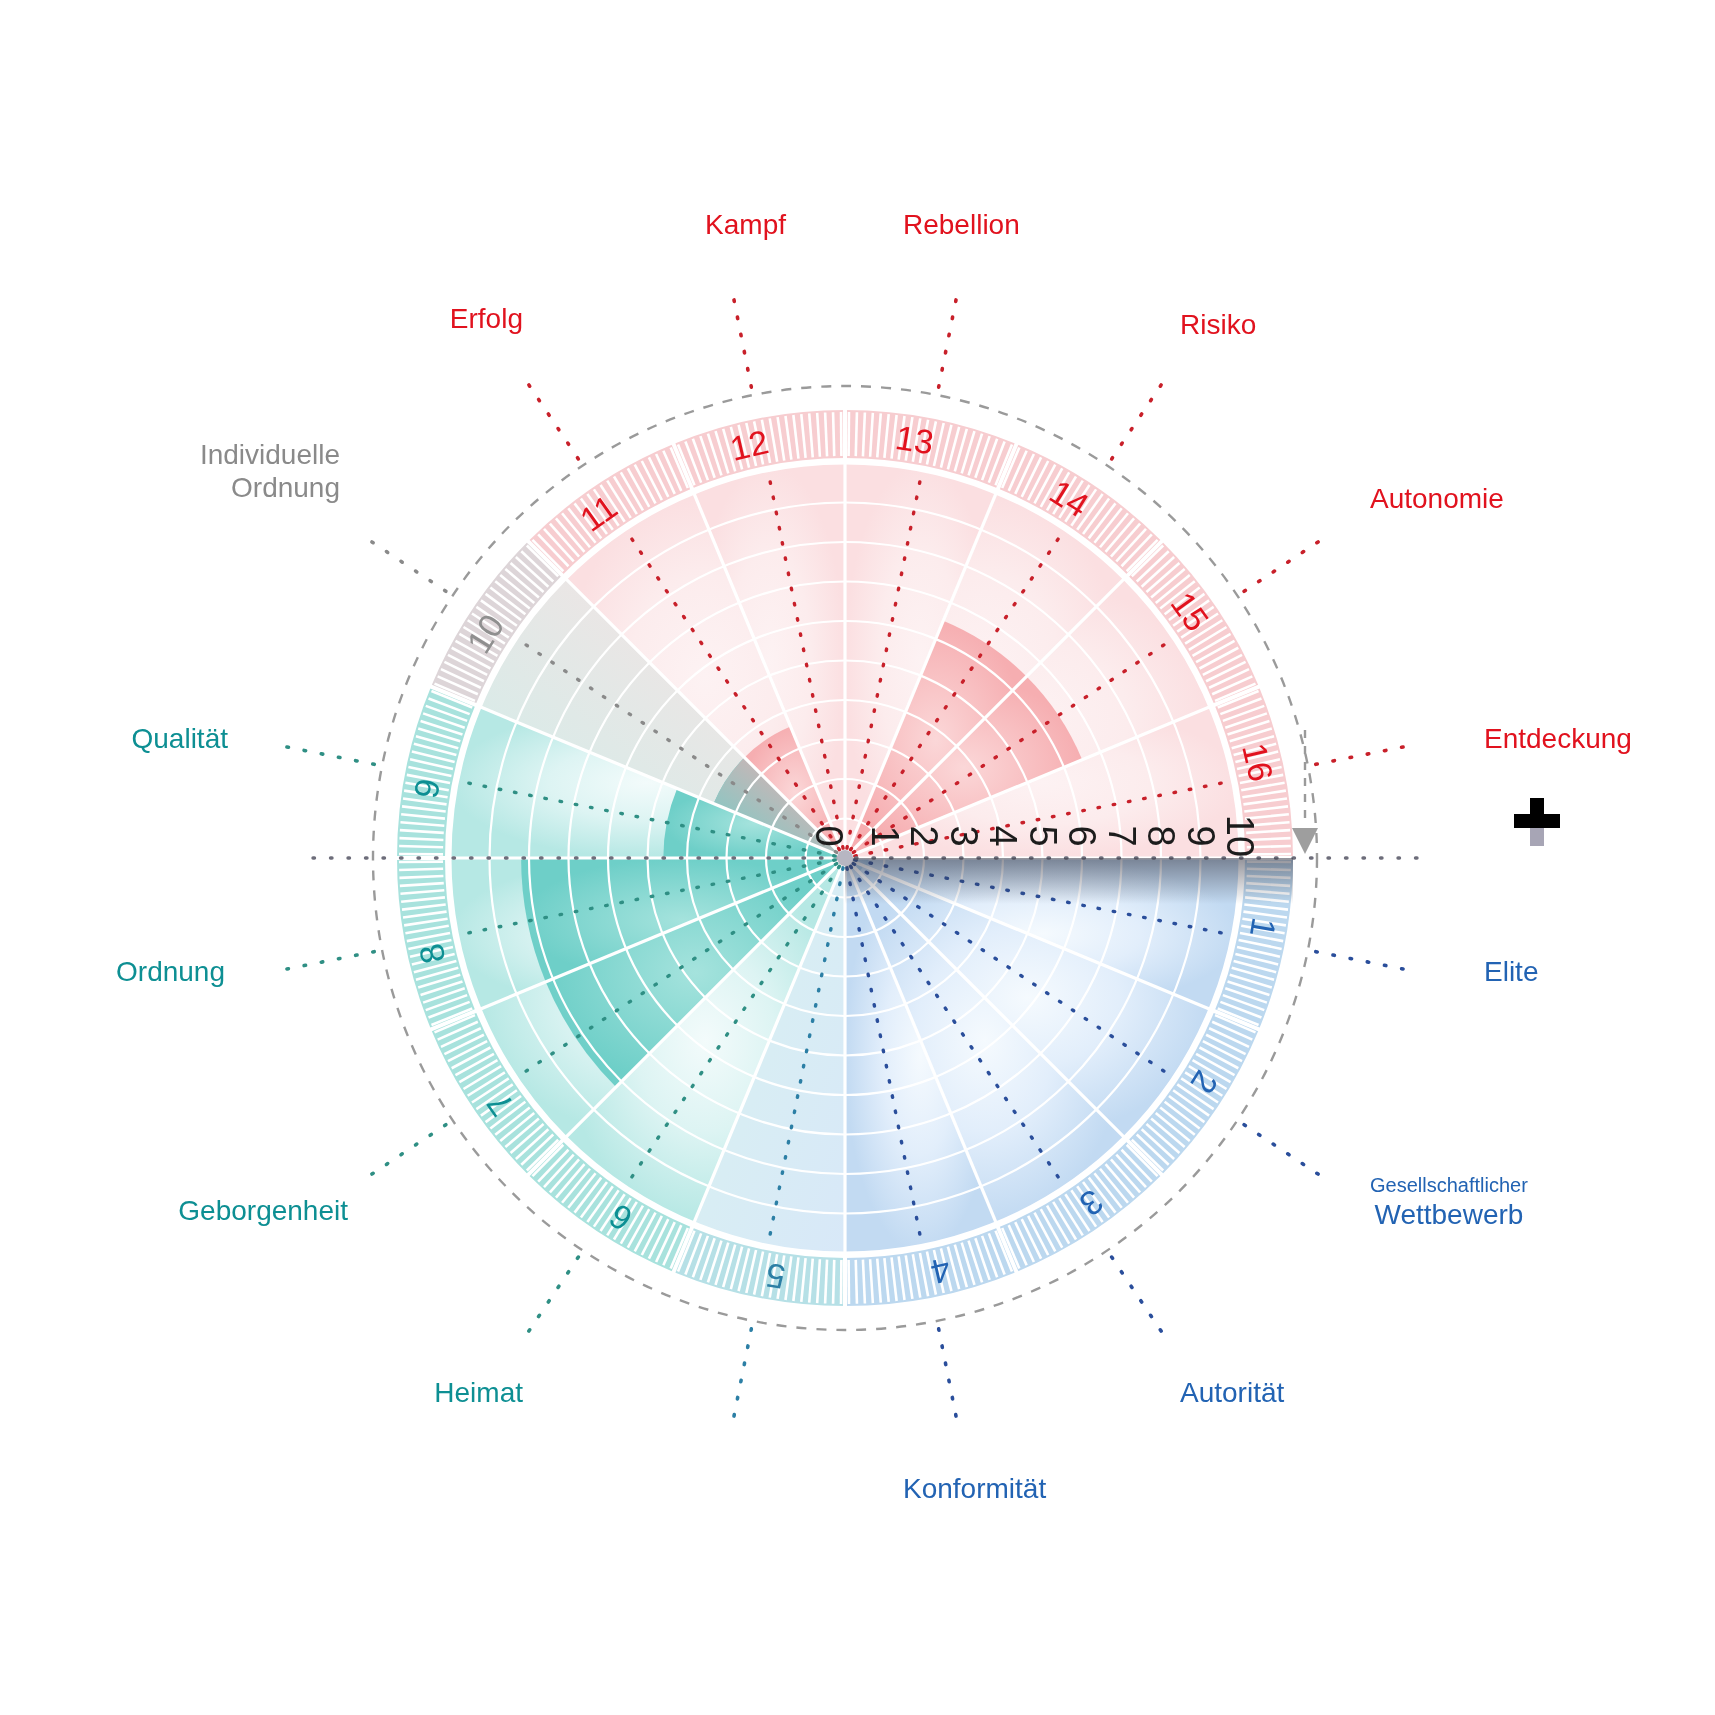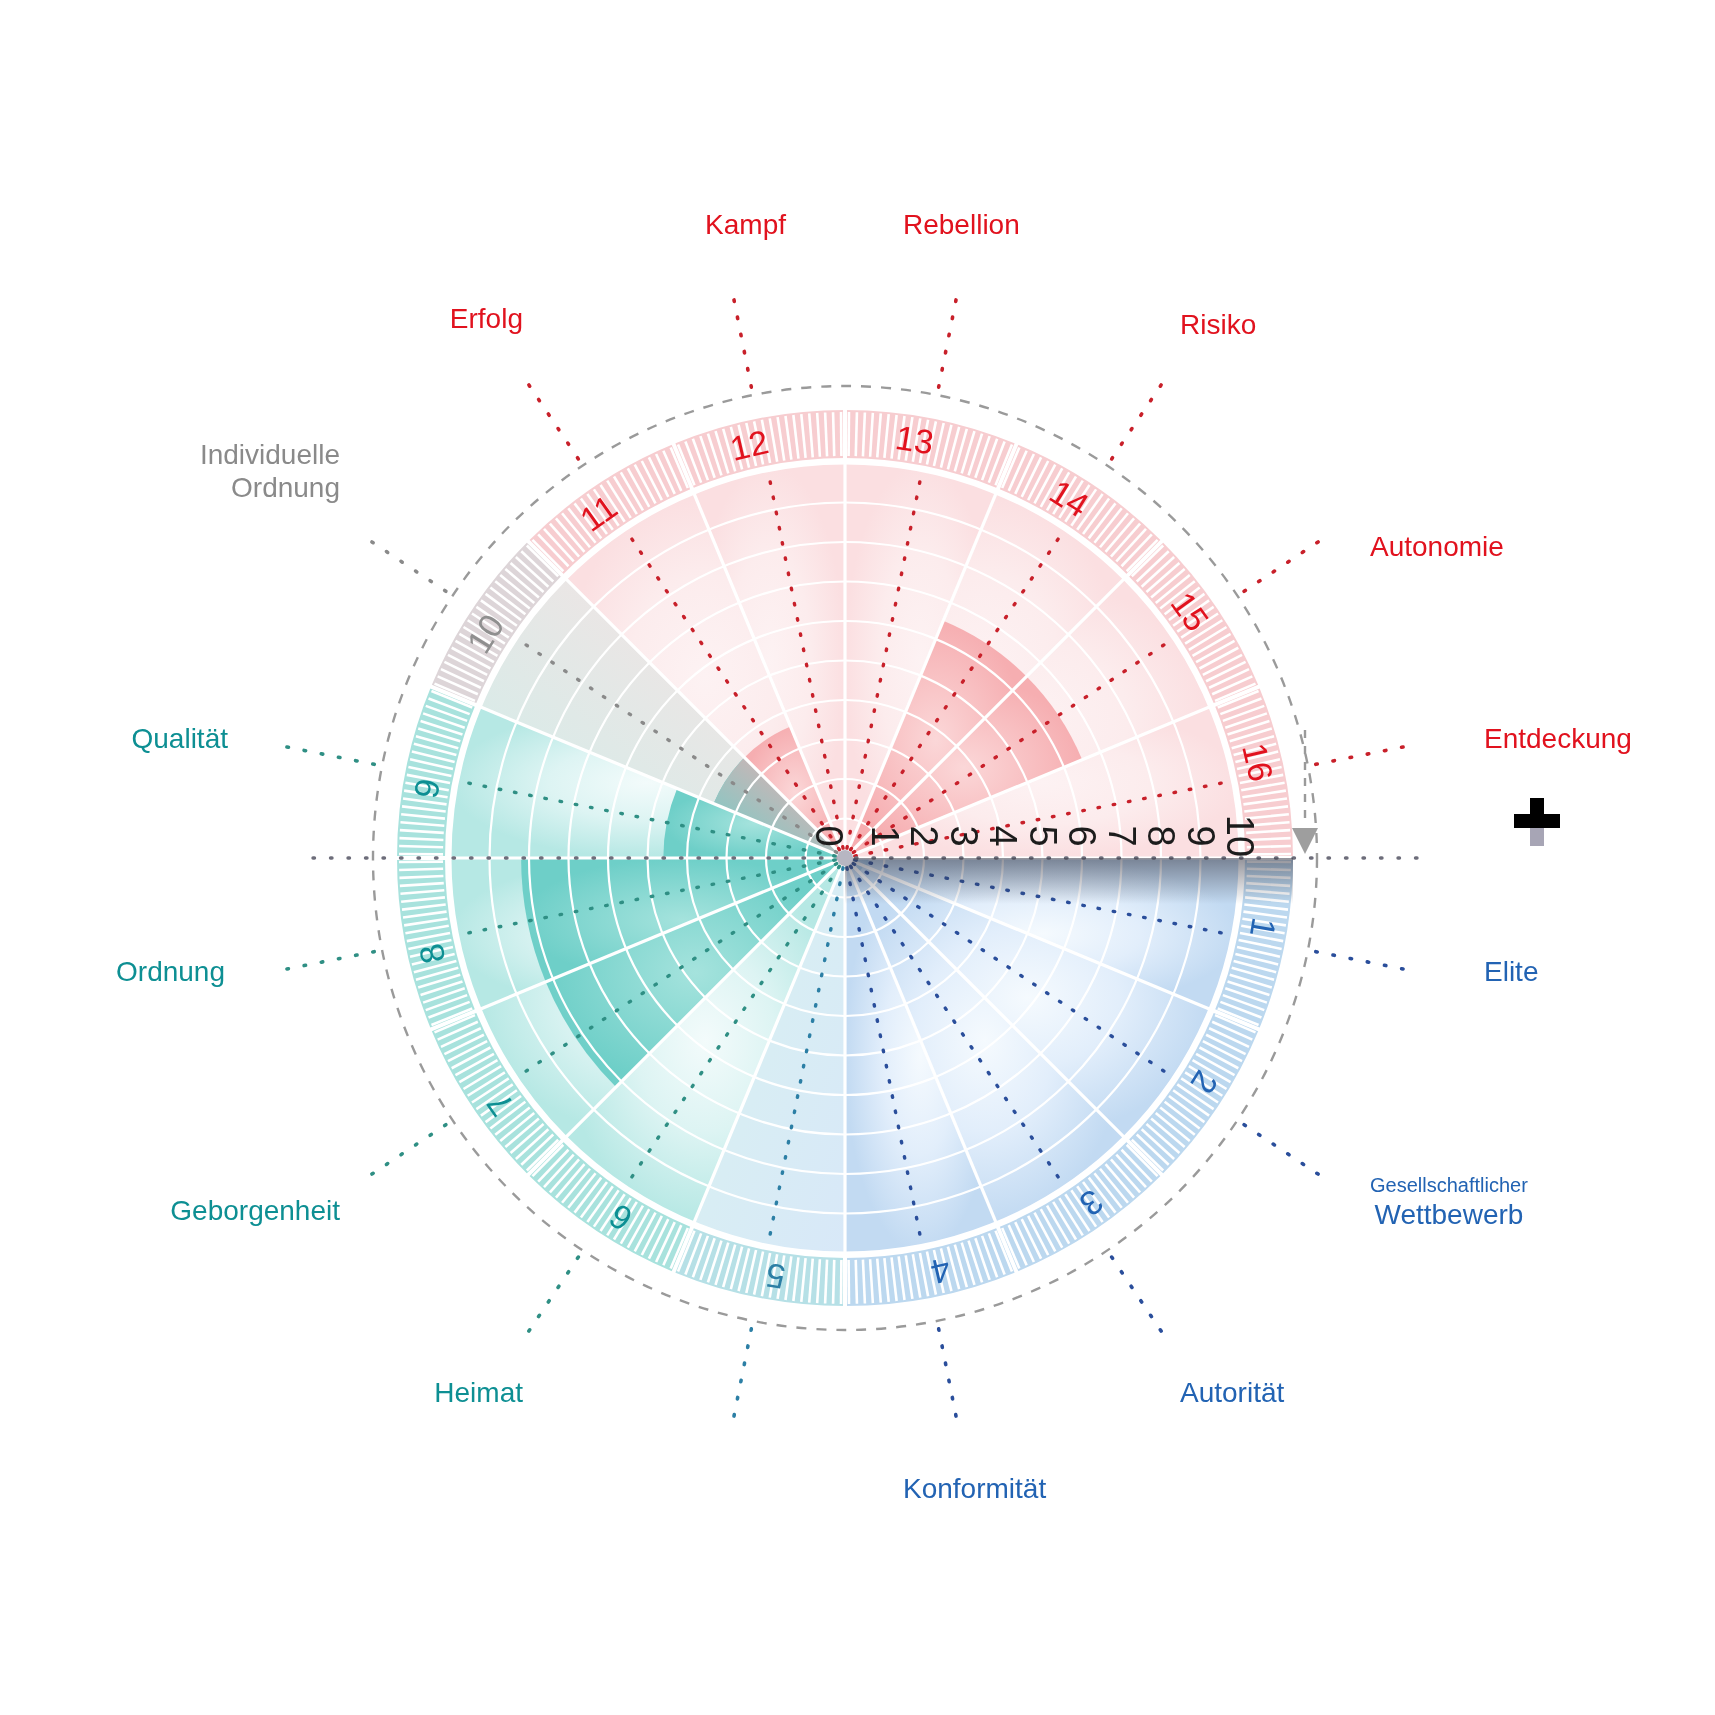--- a/index.html
+++ b/index.html
@@ -592,29 +592,29 @@
       </g>
   </svg>
 
   <div id="labels">
       <div class="axis-label lbl-blue" style="top: 955px; left: 1484px; text-align: left;"><span class="big">Elite</span></div>
       <div class="axis-label lbl-blue" style="top: 1174px; left: 1370px; text-align: center;"><span class="small">Gesellschaftlicher</span><span class="big">Wettbewerb</span></div>
       <div class="axis-label lbl-blue" style="top: 1376px; left: 1180px; text-align: left;"><span class="big">Autorität</span></div>
       <div class="axis-label lbl-blue" style="top: 1472px; left: 903px; text-align: left;"><span class="big">Konformität</span></div>
       <div class="axis-label lbl-bluegrey" style="top: 1438px; left: 0px; width: 786px; text-align: right;"></div>
       <div class="axis-label lbl-teal" style="top: 1376px; left: 0px; width: 523px; text-align: right;"><span class="big">Heimat</span></div>
-      <div class="axis-label lbl-teal" style="top: 1194px; left: 0px; width: 340px; text-align: right;"><span class="big">Geborgenheit</span></div>
+      <div class="axis-label lbl-teal" style="top: 1194px; left: 0px; width: 340px; text-align: right; padding-left: 8px;"><span class="big">Geborgenheit</span></div>
       <div class="axis-label lbl-teal" style="top: 955px; left: 0px; width: 225px; text-align: right;"><span class="big">Ordnung</span></div>
       <div class="axis-label lbl-teal" style="top: 722px; left: 0px; width: 228px; text-align: right;"><span class="big">Qualität</span></div>
       <div class="axis-label lbl-grey" style="top: 438px; left: 0px; width: 340px; text-align: right;"><span class="big">Individuelle</span><span class="big">Ordnung</span></div>
       <div class="axis-label lbl-red" style="top: 302px; left: 0px; width: 523px; text-align: right;"><span class="big">Erfolg</span></div>
       <div class="axis-label lbl-red" style="top: 208px; left: 0px; width: 786px; text-align: right;"><span class="big">Kampf</span></div>
       <div class="axis-label lbl-red" style="top: 208px; left: 903px; text-align: left;"><span class="big">Rebellion</span></div>
       <div class="axis-label lbl-red" style="top: 308px; left: 1180px; text-align: left;"><span class="big">Risiko</span></div>
-      <div class="axis-label lbl-red" style="top: 482px; left: 1370px; text-align: left; margin-top: 48px;"><span class="big">Autonomie</span></div>
+      <div class="axis-label lbl-red" style="top: 482px; left: 1370px; text-align: left;"><span class="big">Autonomie</span></div>
       <div class="axis-label lbl-red" style="top: 722px; left: 1484px; text-align: left;"><span class="big">Entdeckung</span></div>
     </div>
 
   <div class="plus-icon" style="left:1511px;top:790px;width:52px;height:60px;">
     <svg viewBox="0 0 52 60" width="52" height="60">
       <rect x="19" y="30" width="14" height="26" fill="#a7a5b5"></rect>
       <rect x="19" y="8" width="14" height="30" fill="#000000"></rect>
       <rect x="3" y="24" width="46" height="14" fill="#000000"></rect>
     </svg>
   </div>

